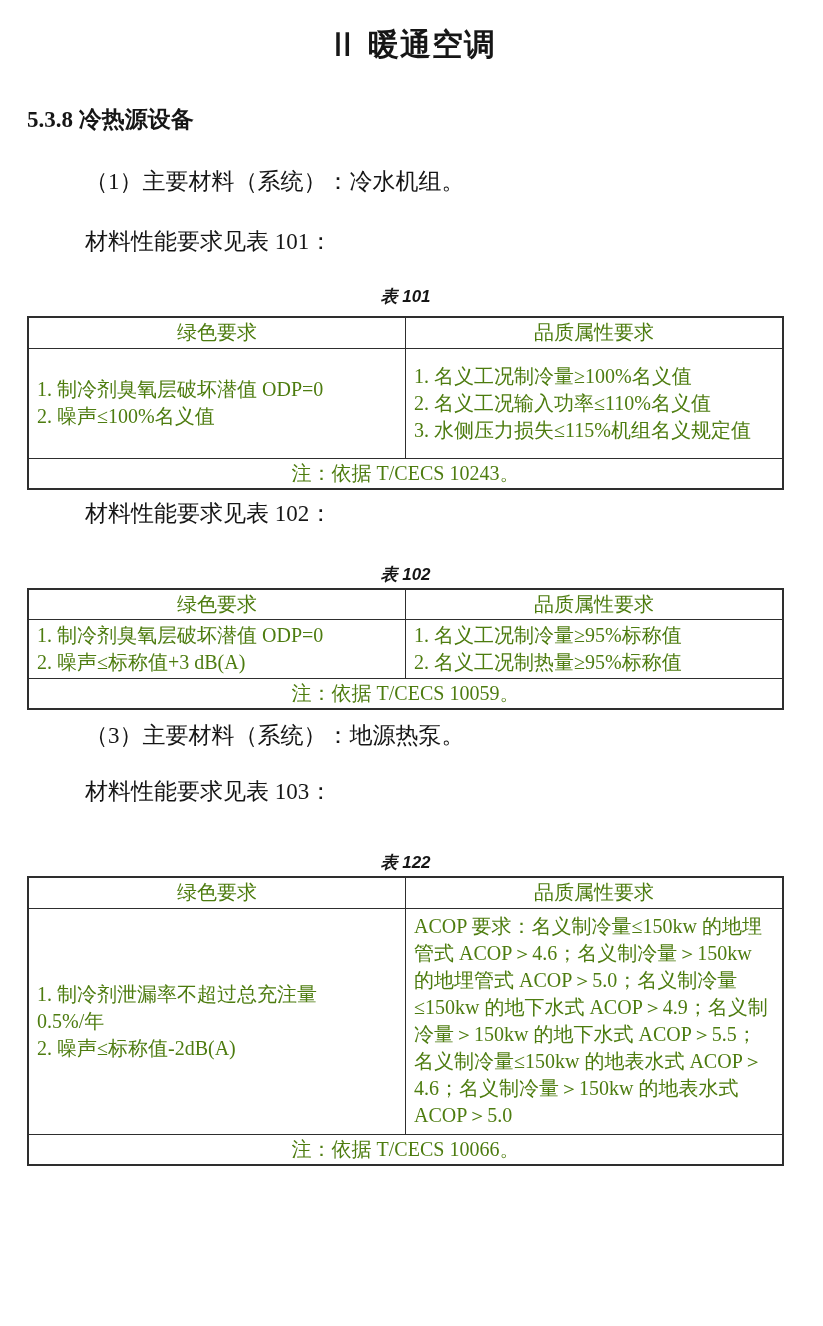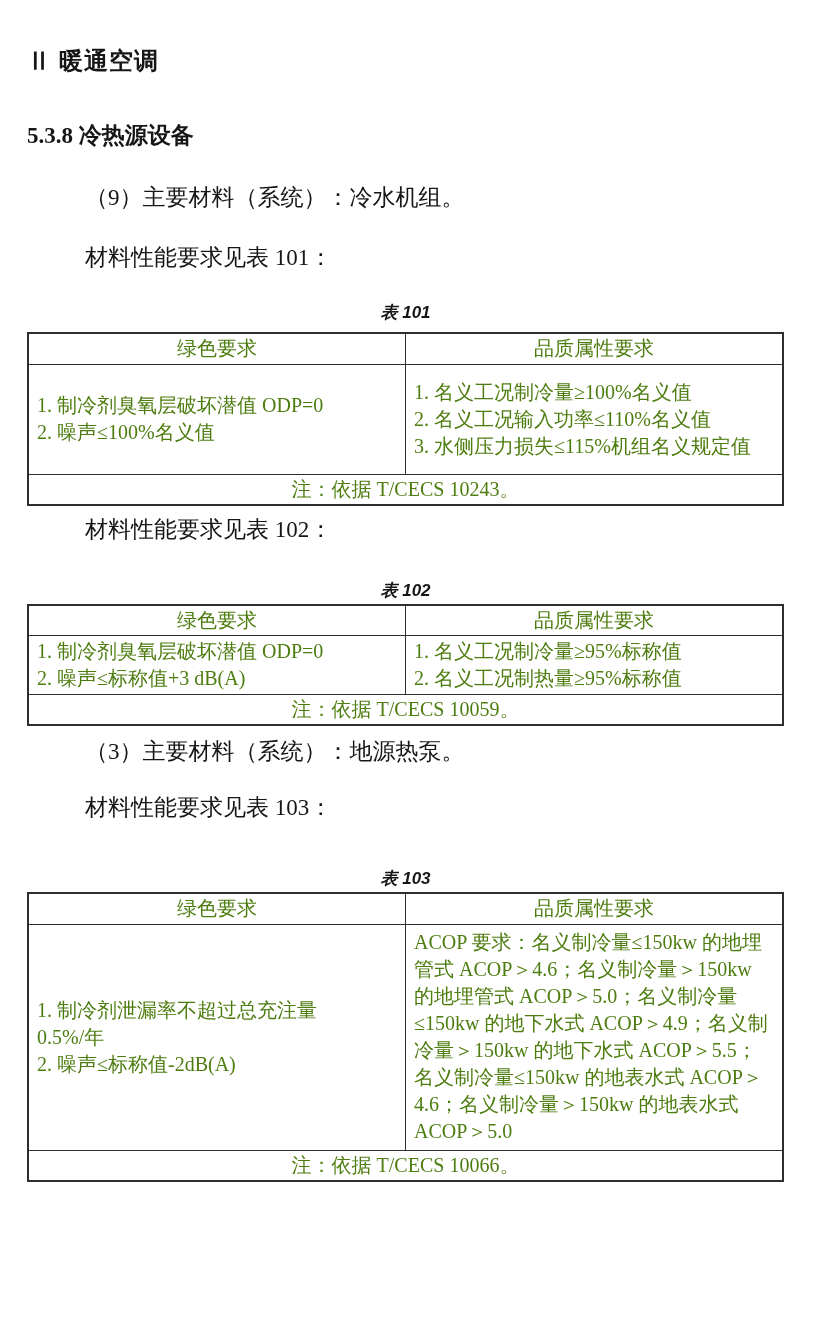--- a/index.html
+++ b/index.html
@@ -8,23 +8,23 @@
     width:823px;height:1326px;
     margin:0 auto;
     background:#ffffff;
     color:#161616;
     font-family:"Liberation Serif", serif;
     box-sizing:border-box;
     padding:0 27px;
     overflow:hidden;
   }
   .title{
-    margin:46px 0 0 0;
-    text-align:left;
-    font-size:24px;
+    margin:30px 0 0 0;
+    text-align:center;
+    font-size:31px;
     font-weight:600;
     line-height:30px;
     letter-spacing:1px;
   }
   .heading{
     margin:46px 0 0 0;
     font-size:23px;
     font-weight:600;
     line-height:28px;
   }
@@ -93,21 +93,21 @@
 </head>
 <body>
 
 <div class="page">
 
   <h1 class="title">Ⅱ 暖通空调</h1>
 
   <h2 class="heading">5.3.8 冷热源设备</h2>
 
   <section id="s1">
-    <p class="material">（9）主要材料（系统）：冷水机组。</p>
+    <p class="material">（1）主要材料（系统）：冷水机组。</p>
     <p class="ref">材料性能要求见表 101：</p>
     <div class="caption">表 101</div>
     <table>
       <thead>
         <tr>
           <th>绿色要求</th>
           <th>品质属性要求</th>
         </tr>
       </thead>
       <tbody>
@@ -145,21 +145,21 @@
         <tr class="note-row">
           <td colspan="2">注：依据 T/CECS 10059。</td>
         </tr>
       </tbody>
     </table>
   </section>
 
   <section id="s3">
     <p class="material">（3）主要材料（系统）：地源热泵。</p>
     <p class="ref">材料性能要求见表 103：</p>
-    <div class="caption">表 103</div>
+    <div class="caption">表 122</div>
     <table>
       <thead>
         <tr>
           <th>绿色要求</th>
           <th>品质属性要求</th>
         </tr>
       </thead>
       <tbody>
         <tr class="body-row">
           <td class="cell">1. 制冷剂泄漏率不超过总充注量

